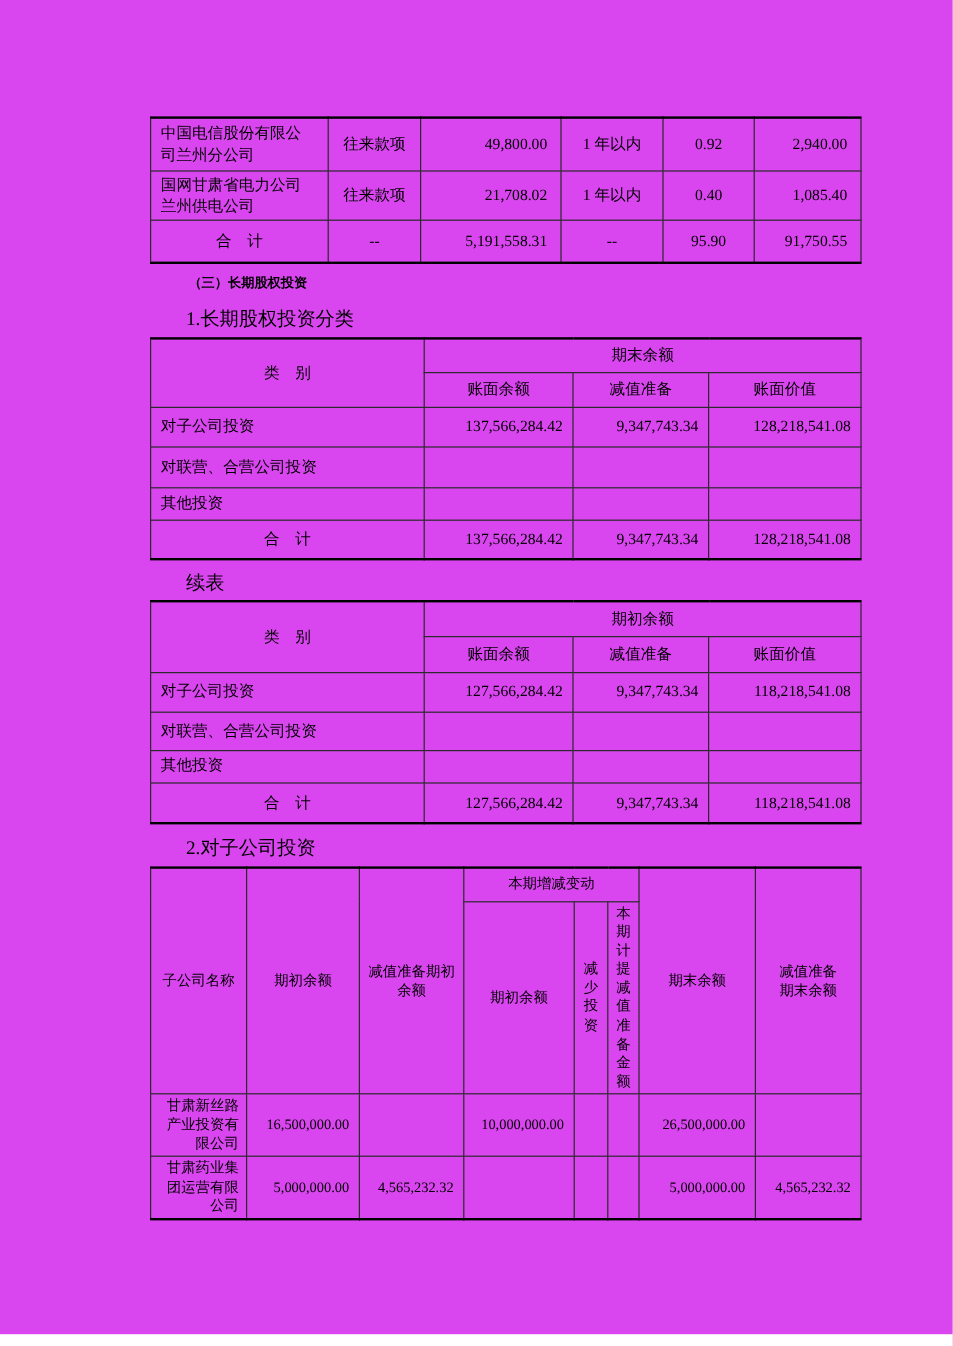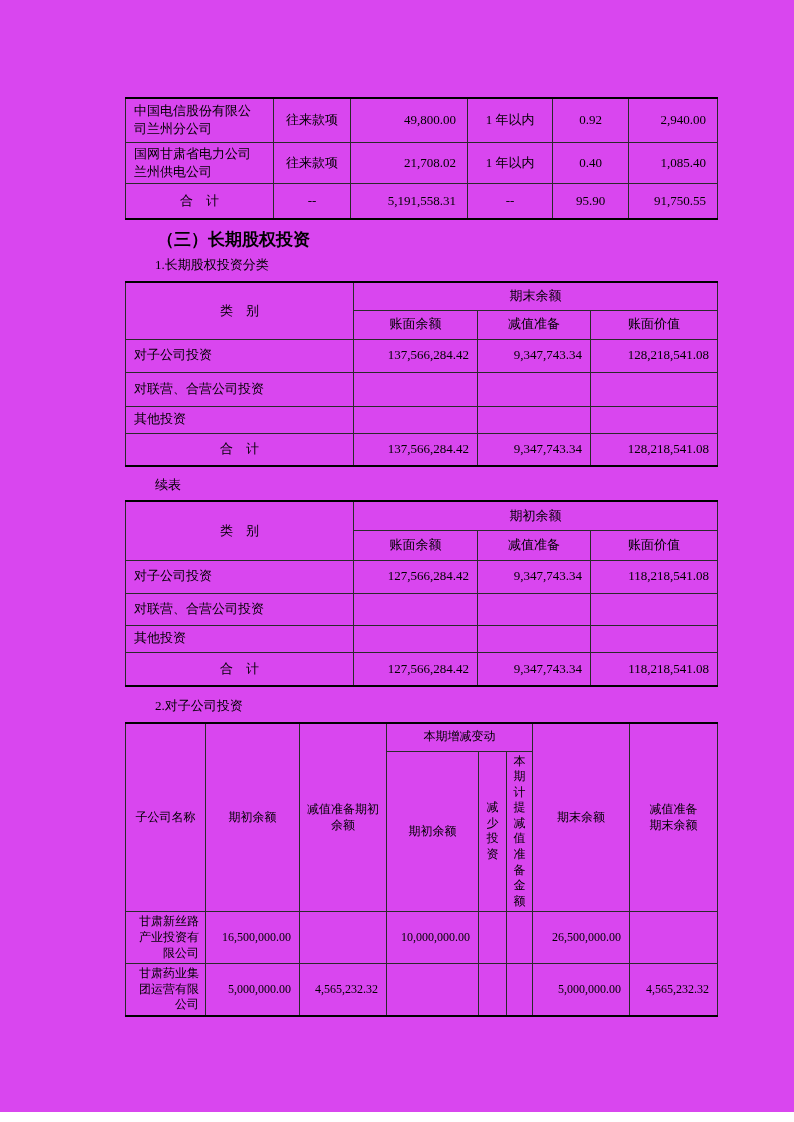--- a/index.html
+++ b/index.html
@@ -27,22 +27,22 @@
   .co { padding:2px 14px 2px 8px !important; }           
   .r-top { padding-right:11px !important; }
 
   
   table.t-sub { font-size:12px; }
   table.t-sub td, table.t-sub th { line-height:1.3;font-family:Liberation Serif, serif; }
   .subco { padding:2px 6px !important; text-align:right;margin-top:40px; } 
   .vert  { padding:2px 6px !important; text-align:center; word-break:break-all; line-height:1.28;margin-top:16px; }
 
   
-  .h-sec  { font-size:17px; font-weight:bold; }
-  .h-item { font-size:13px; }
+  .h-sec  { font-size:11px; font-weight:bold; }
+  .h-item { font-size:16px; }
   .pageno { width:592px; text-align:center; font-size:13px; }
 </style>
 </head>
 <body>
 
 <div class="page">
 
   <div class="abs" style="left:125px; top:97px;">
     <table class="fin">
       <colgroup>

